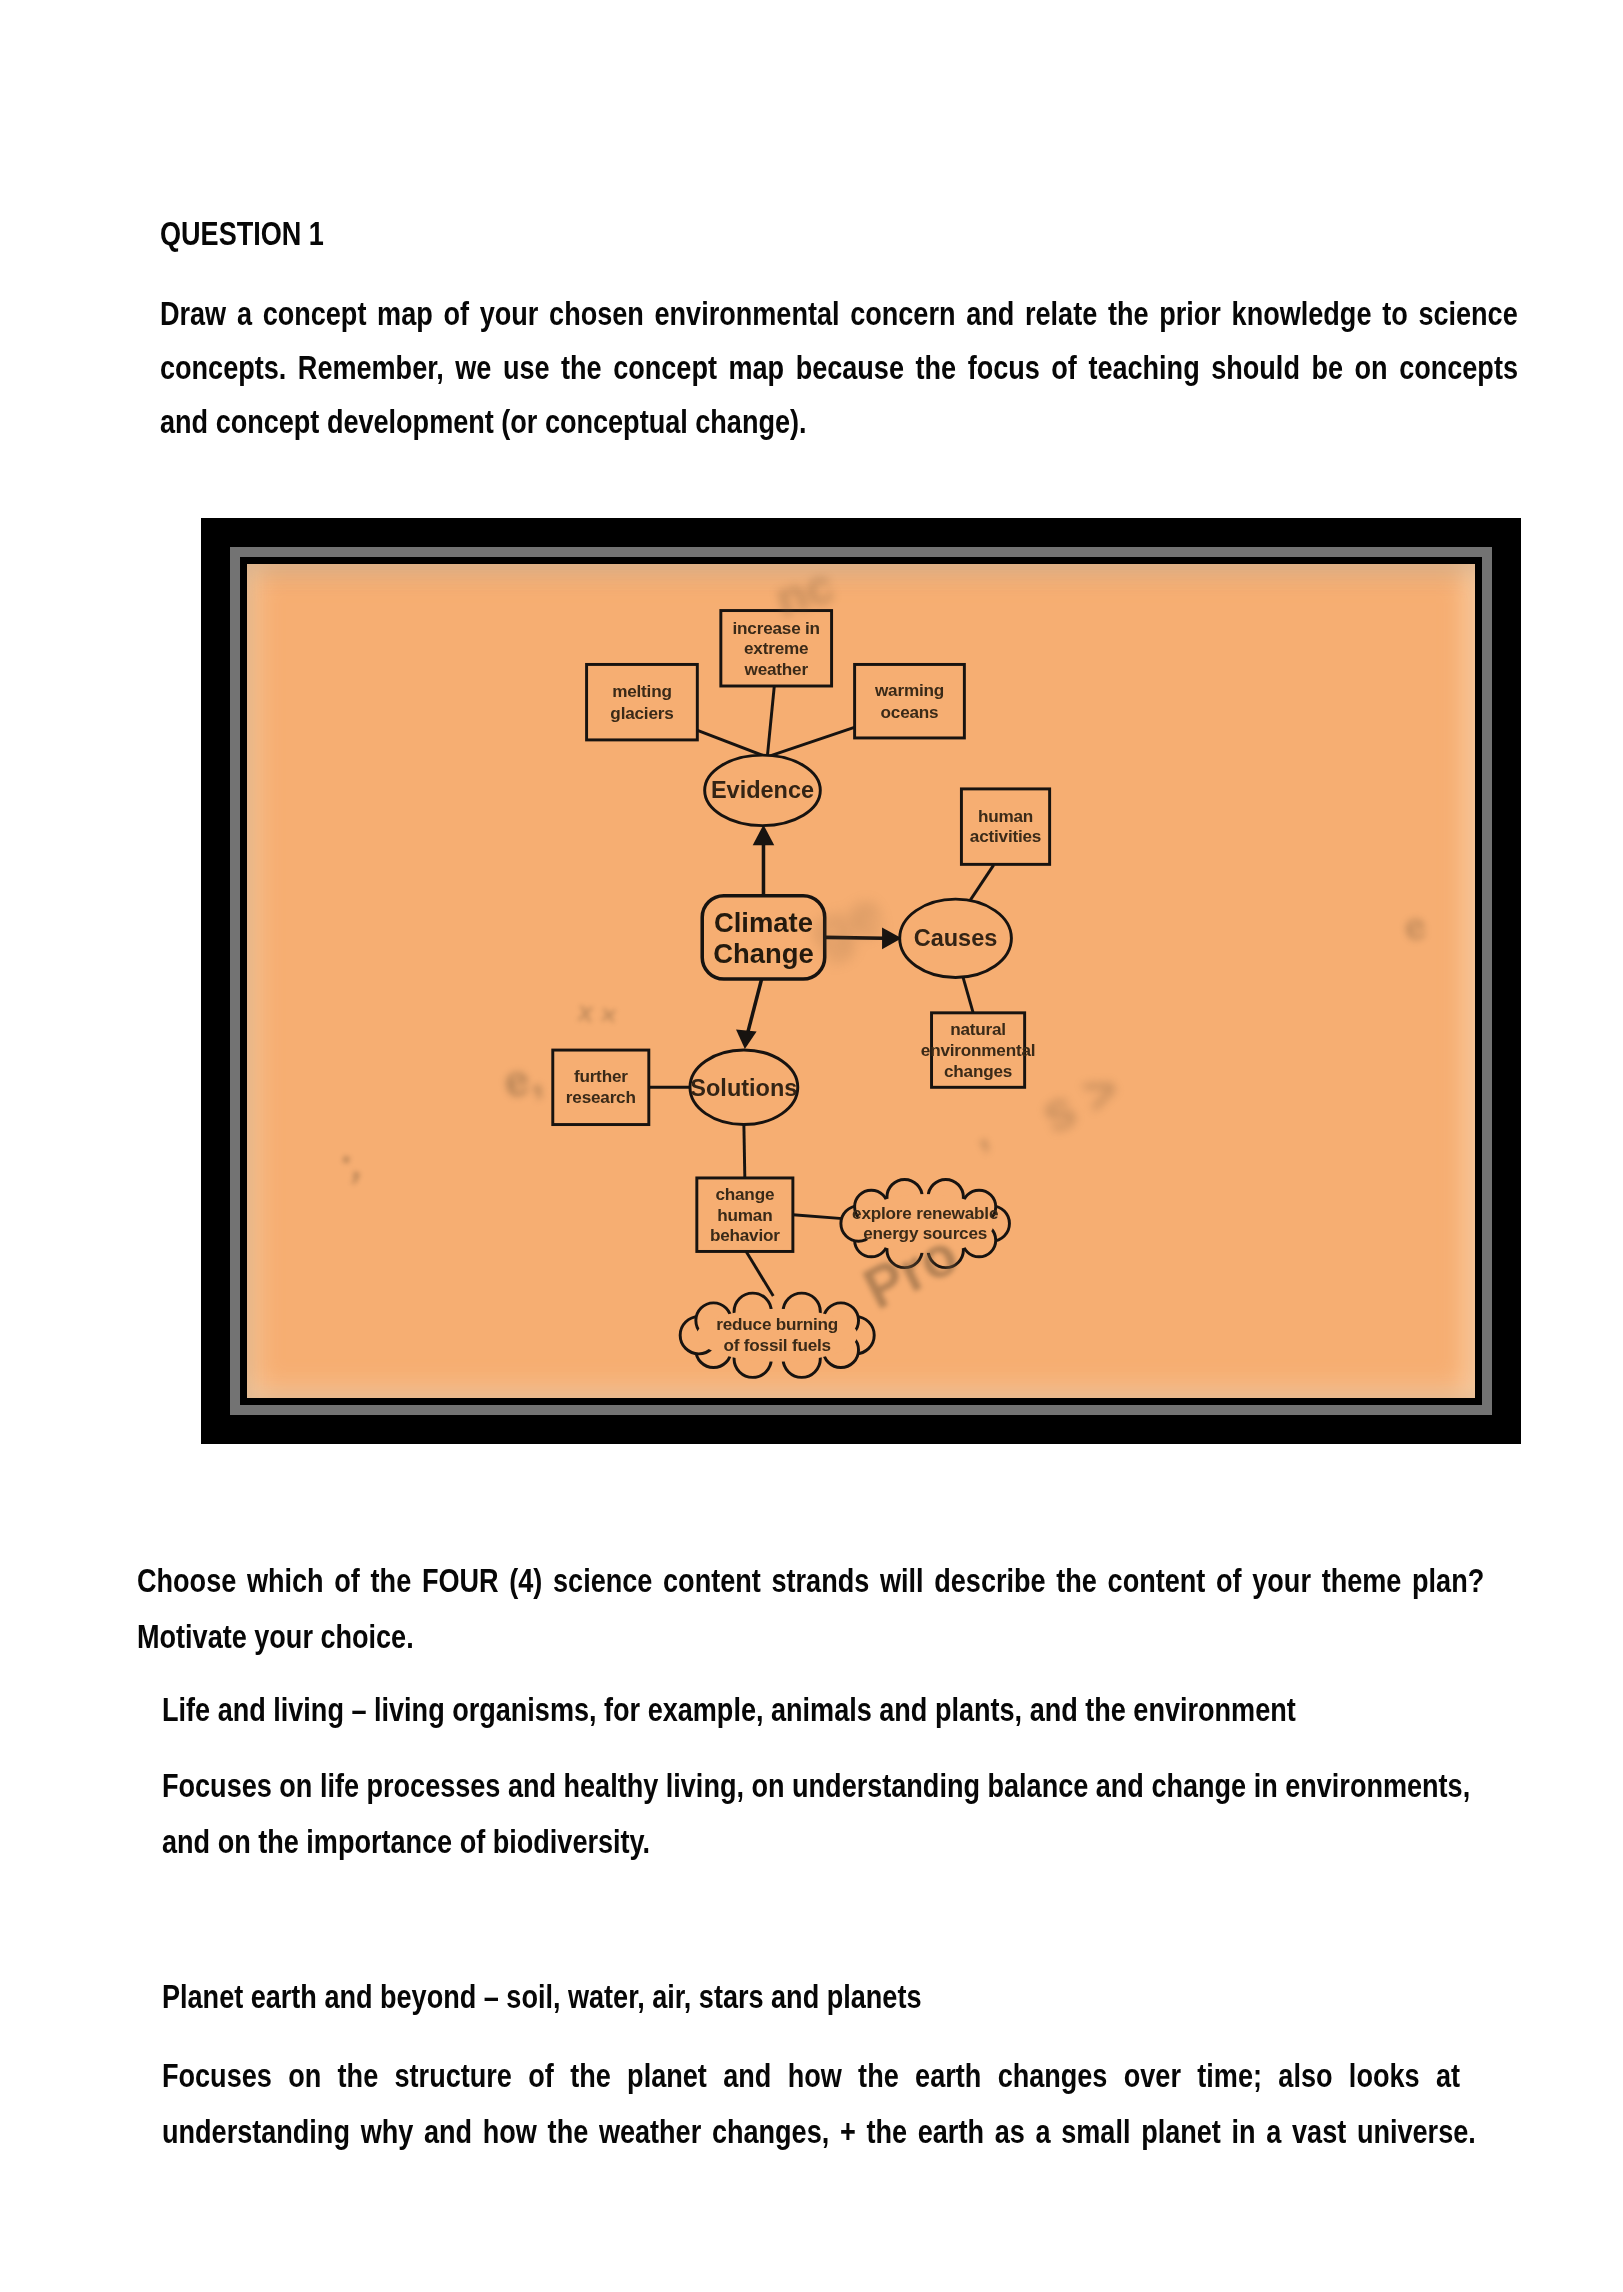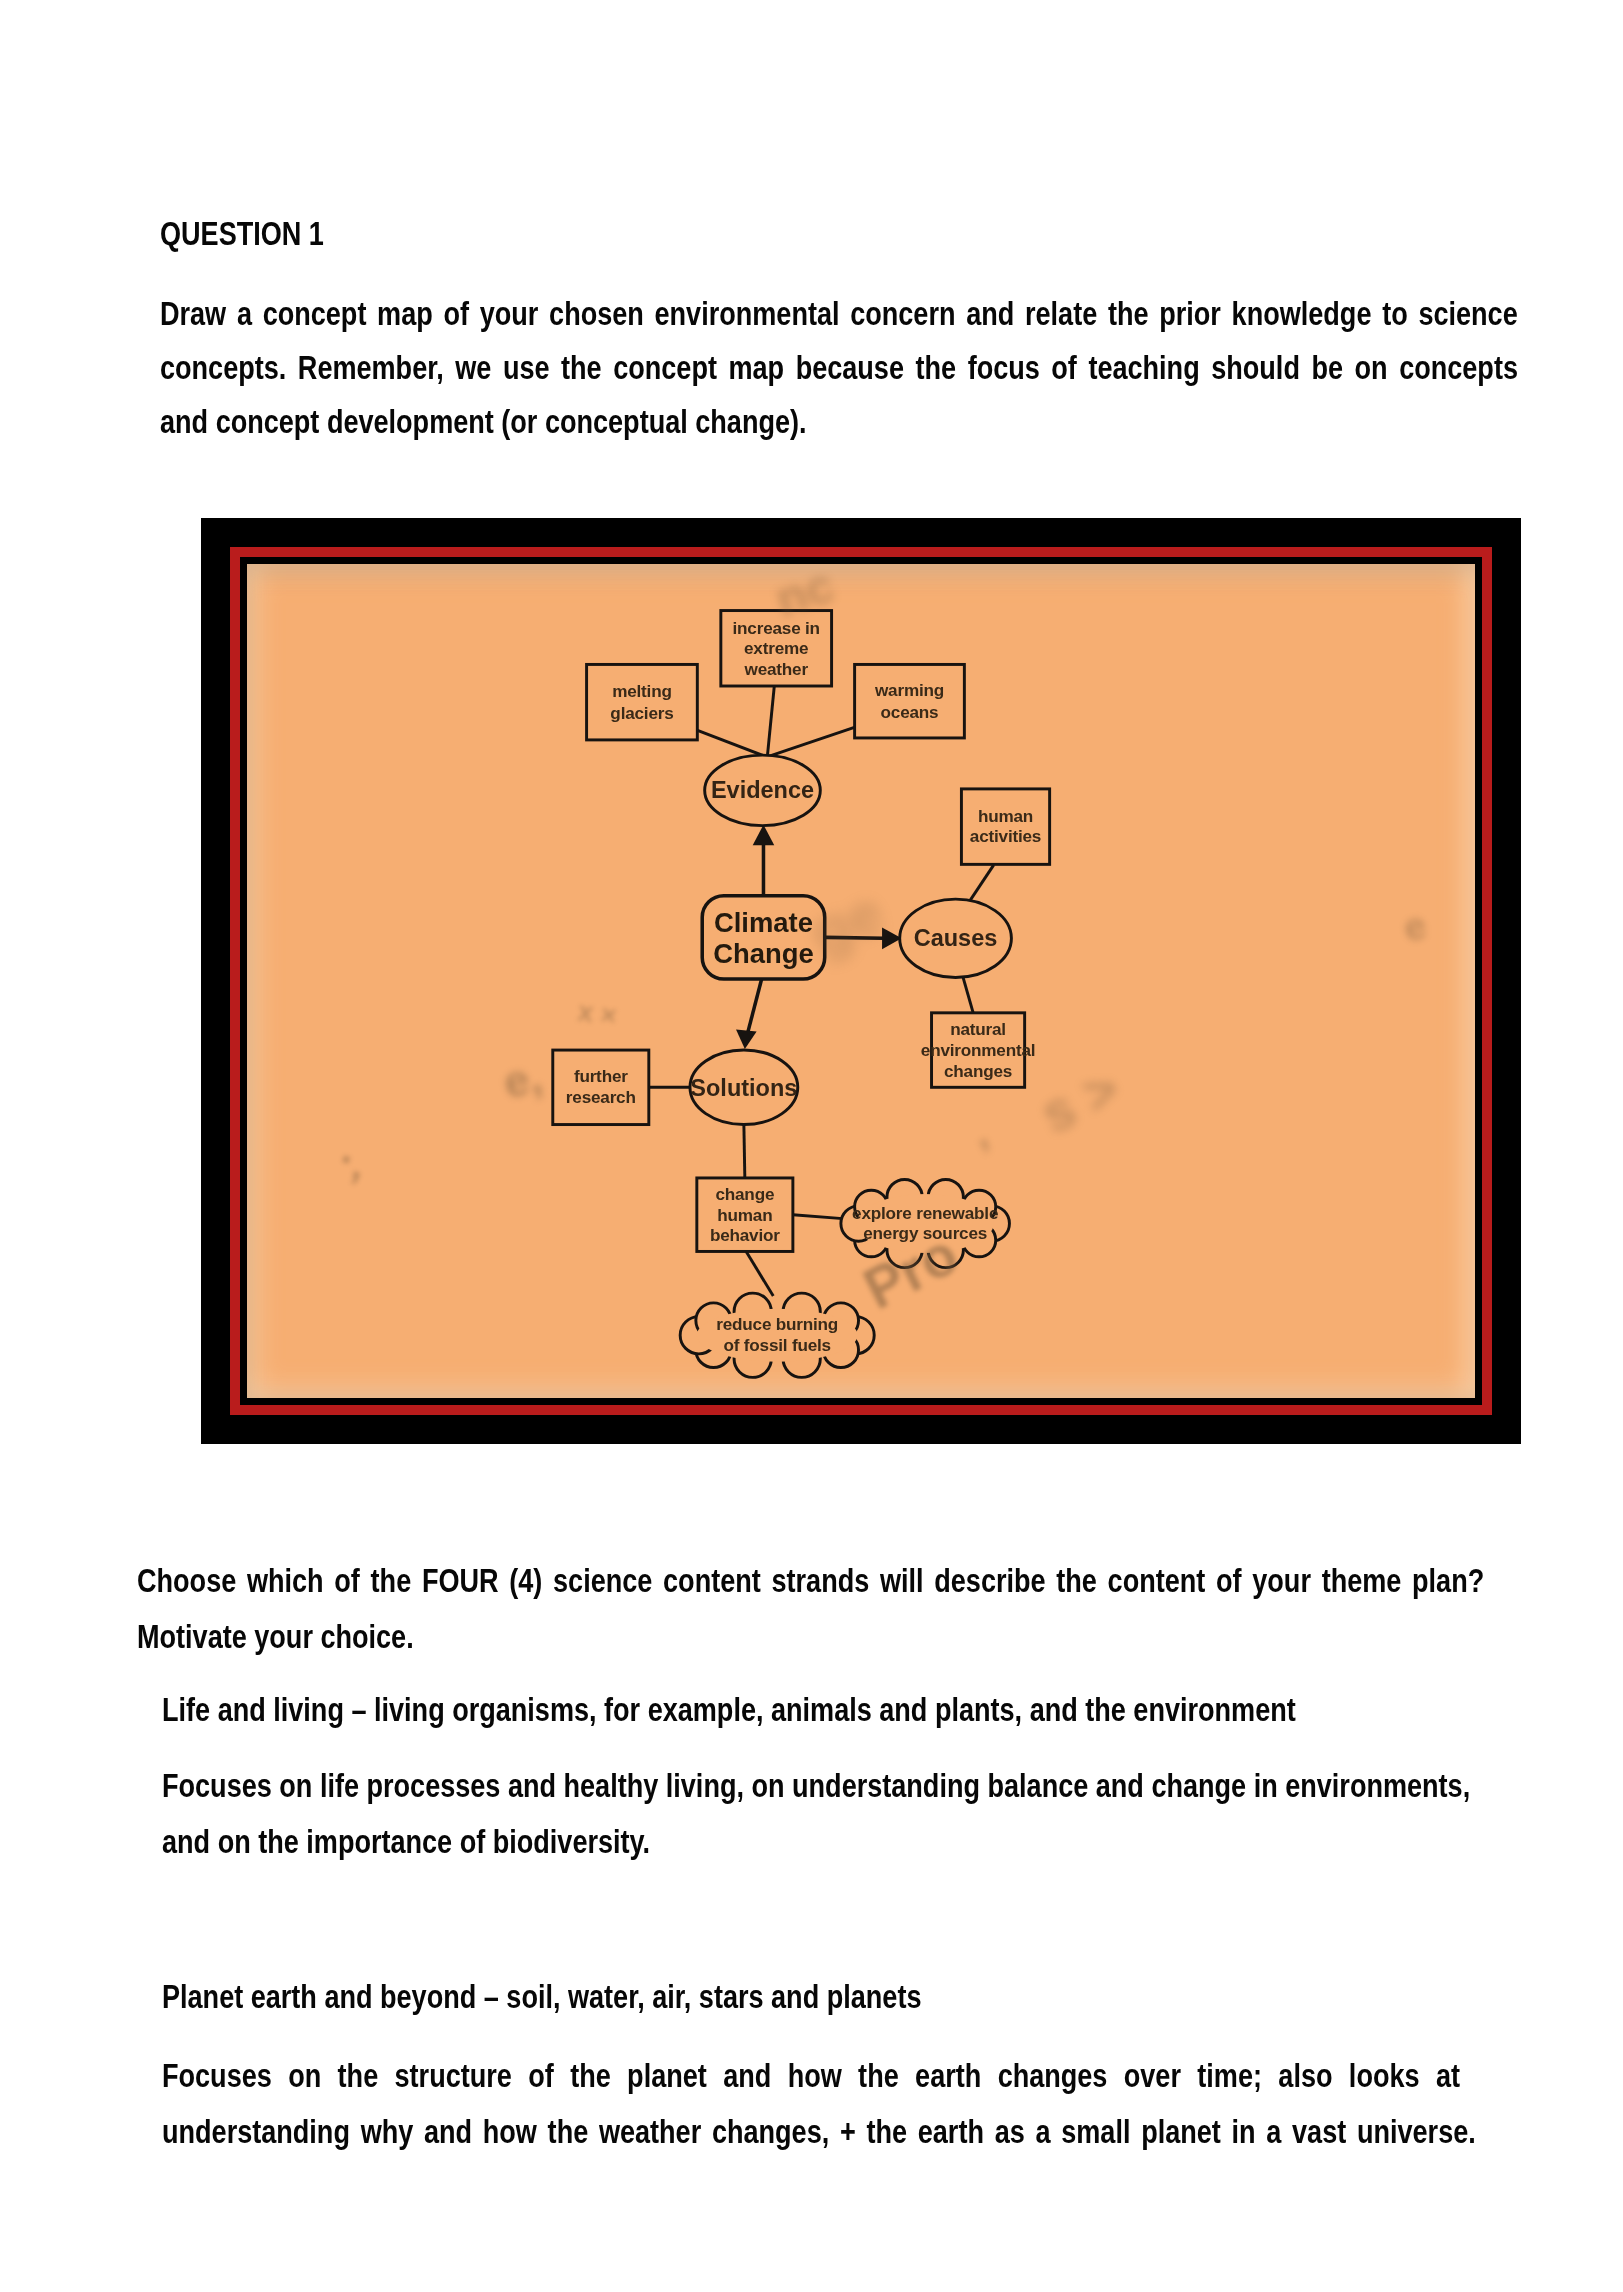--- a/index.html
+++ b/index.html
@@ -20,21 +20,21 @@
   .txt .line{display:block;}
   .ws4{word-spacing:3.9px;}
   .ws5{word-spacing:4.9px;}
   .ws11{word-spacing:10.8px;}
 
   
   .map-frame{
     position:absolute;left:201px;top:518px;width:1320px;height:926px;
     background:#000;padding:29px;box-sizing:border-box;margin:0;
   }
-  .map-mat{width:100%;height:100%;background:#b91c1c;padding:9.8px;box-sizing:border-box;}
+  .map-mat{width:100%;height:100%;background:#737373;padding:9.8px;box-sizing:border-box;}
   .map-inner{
     width:100%;height:100%;box-sizing:border-box;border:7.8px solid #000;
     background:#f6ae72;position:relative;overflow:hidden;
     box-shadow:inset 0 0 25.5px 7.8px rgba(255,238,214,0.55),
                inset 0 19.6px 23.5px -13.7px rgba(110,62,25,0.45),
                inset 0 -13.7px 19.6px -11.8px rgba(110,62,25,0.28),
                inset 13.7px 0 19.6px -11.8px rgba(110,62,25,0.25);
   }
   .map-inner svg{position:absolute;left:0;top:0;}
 

